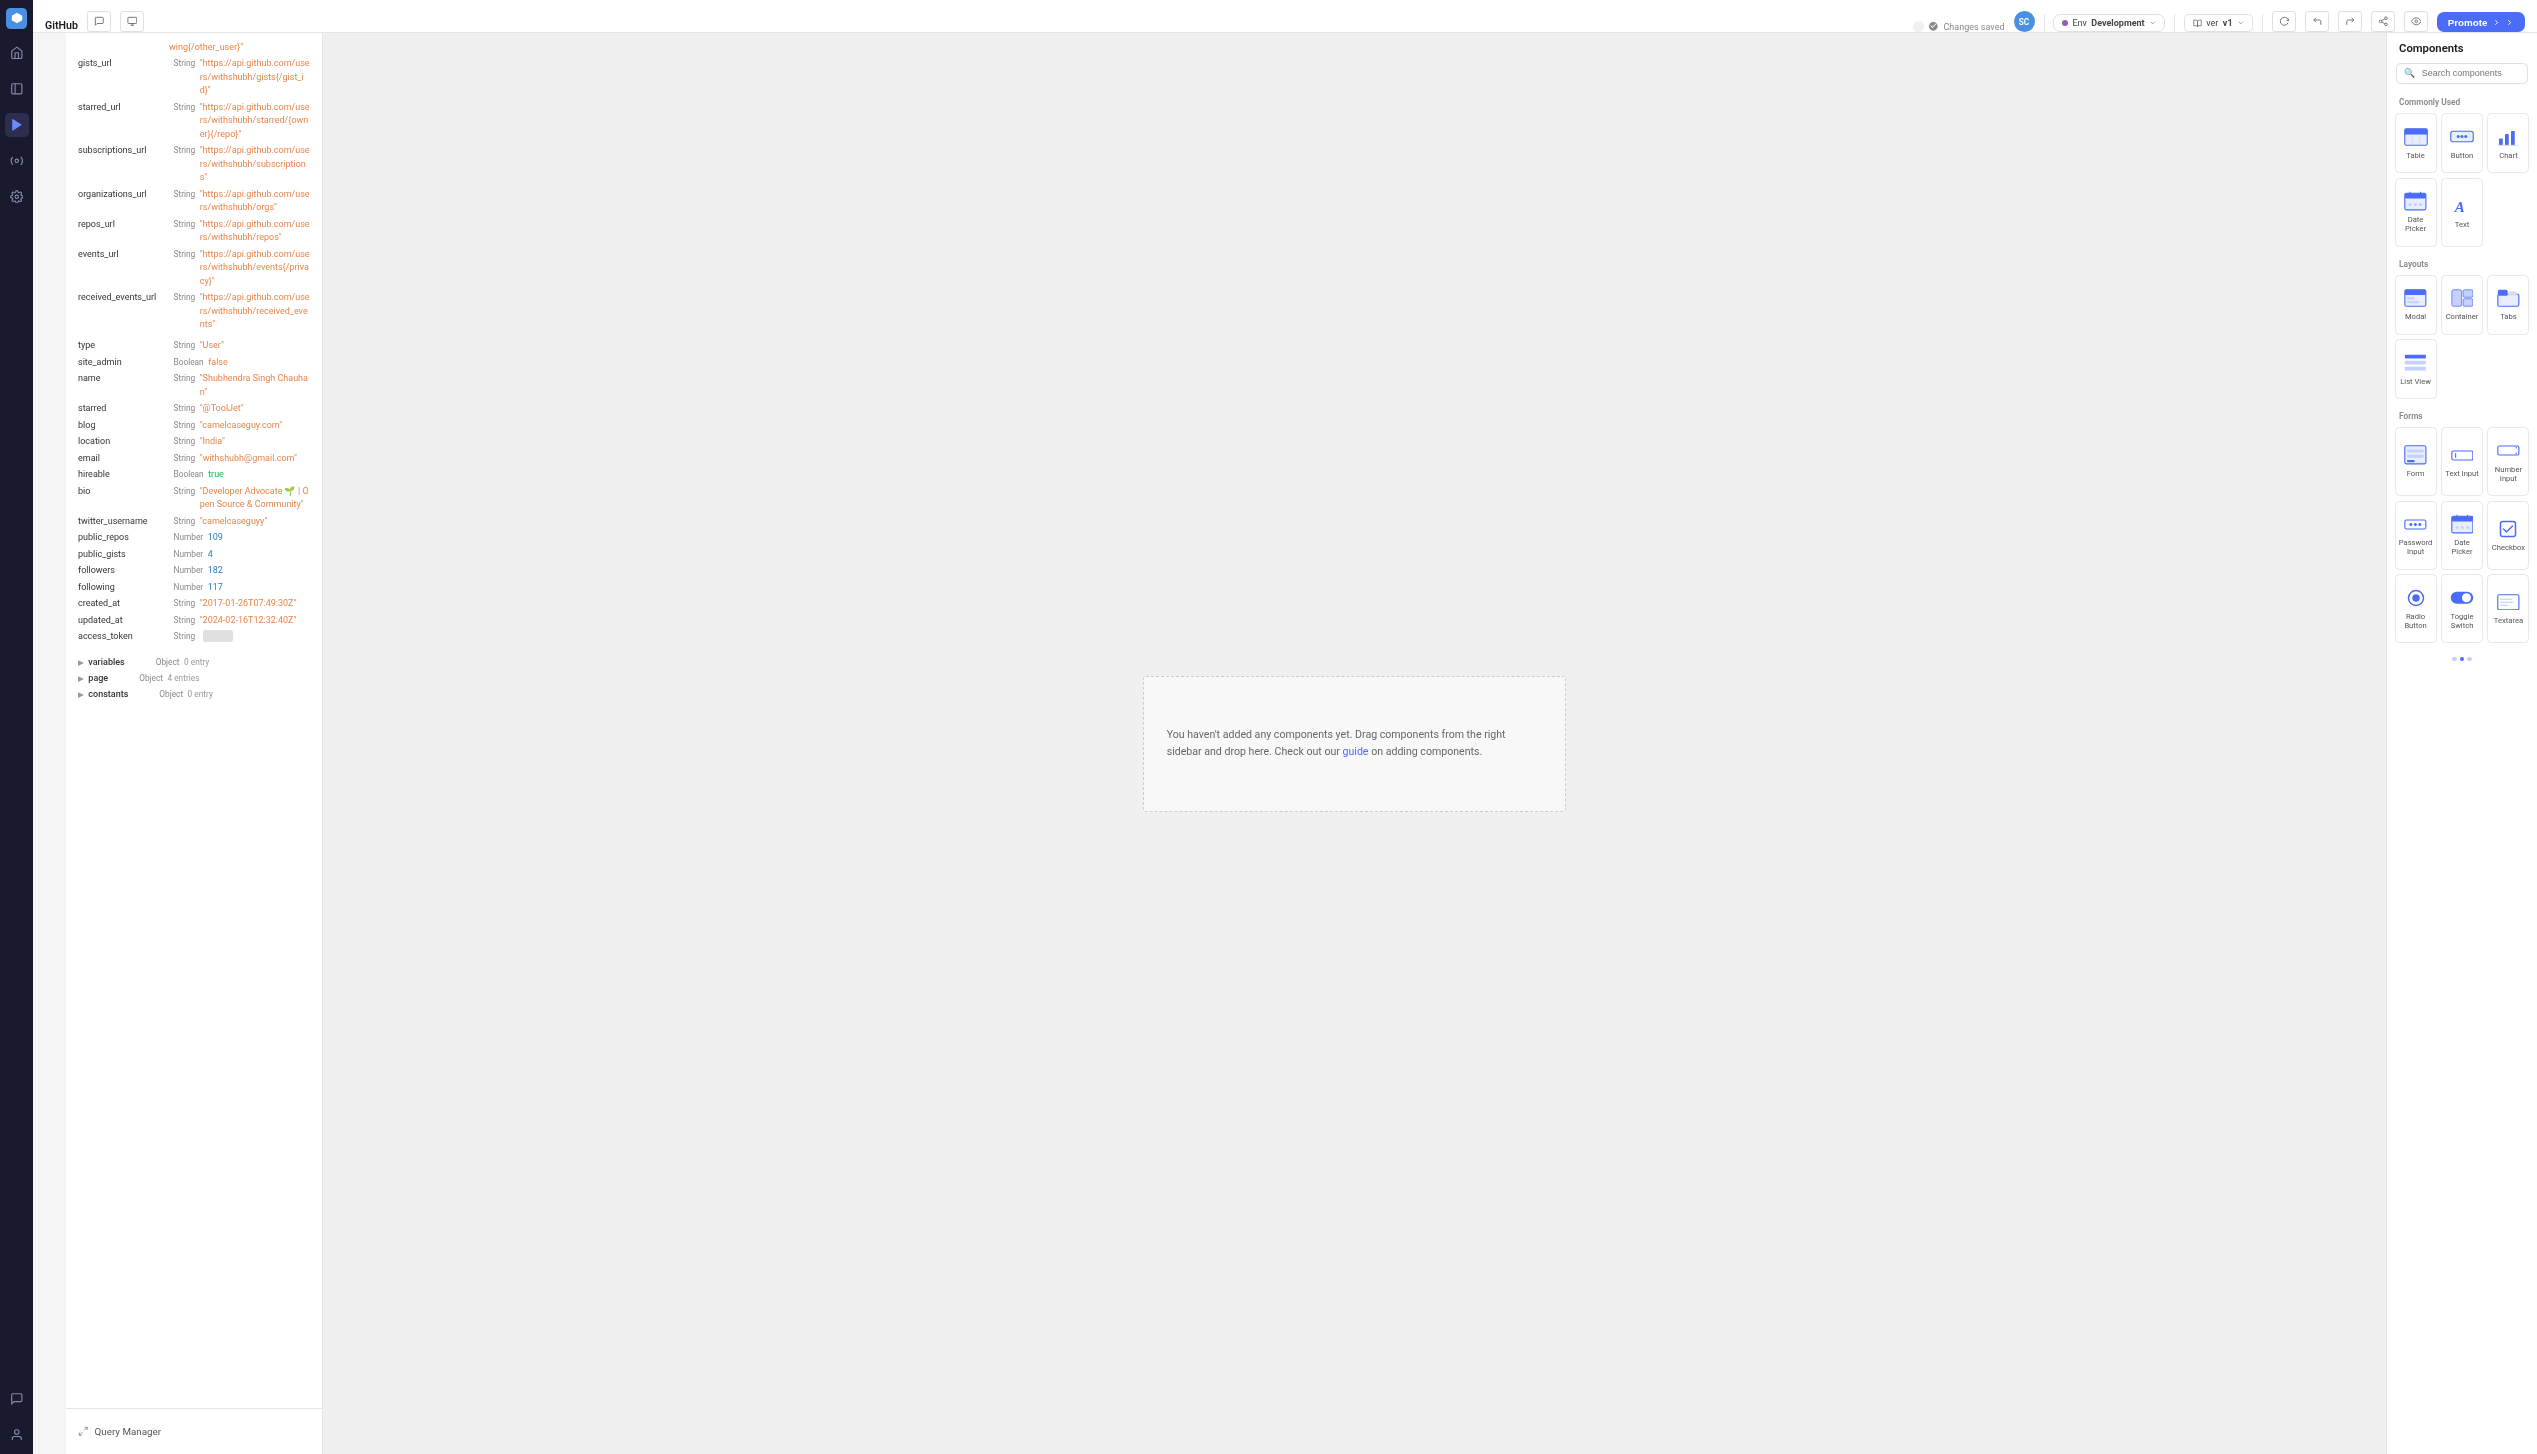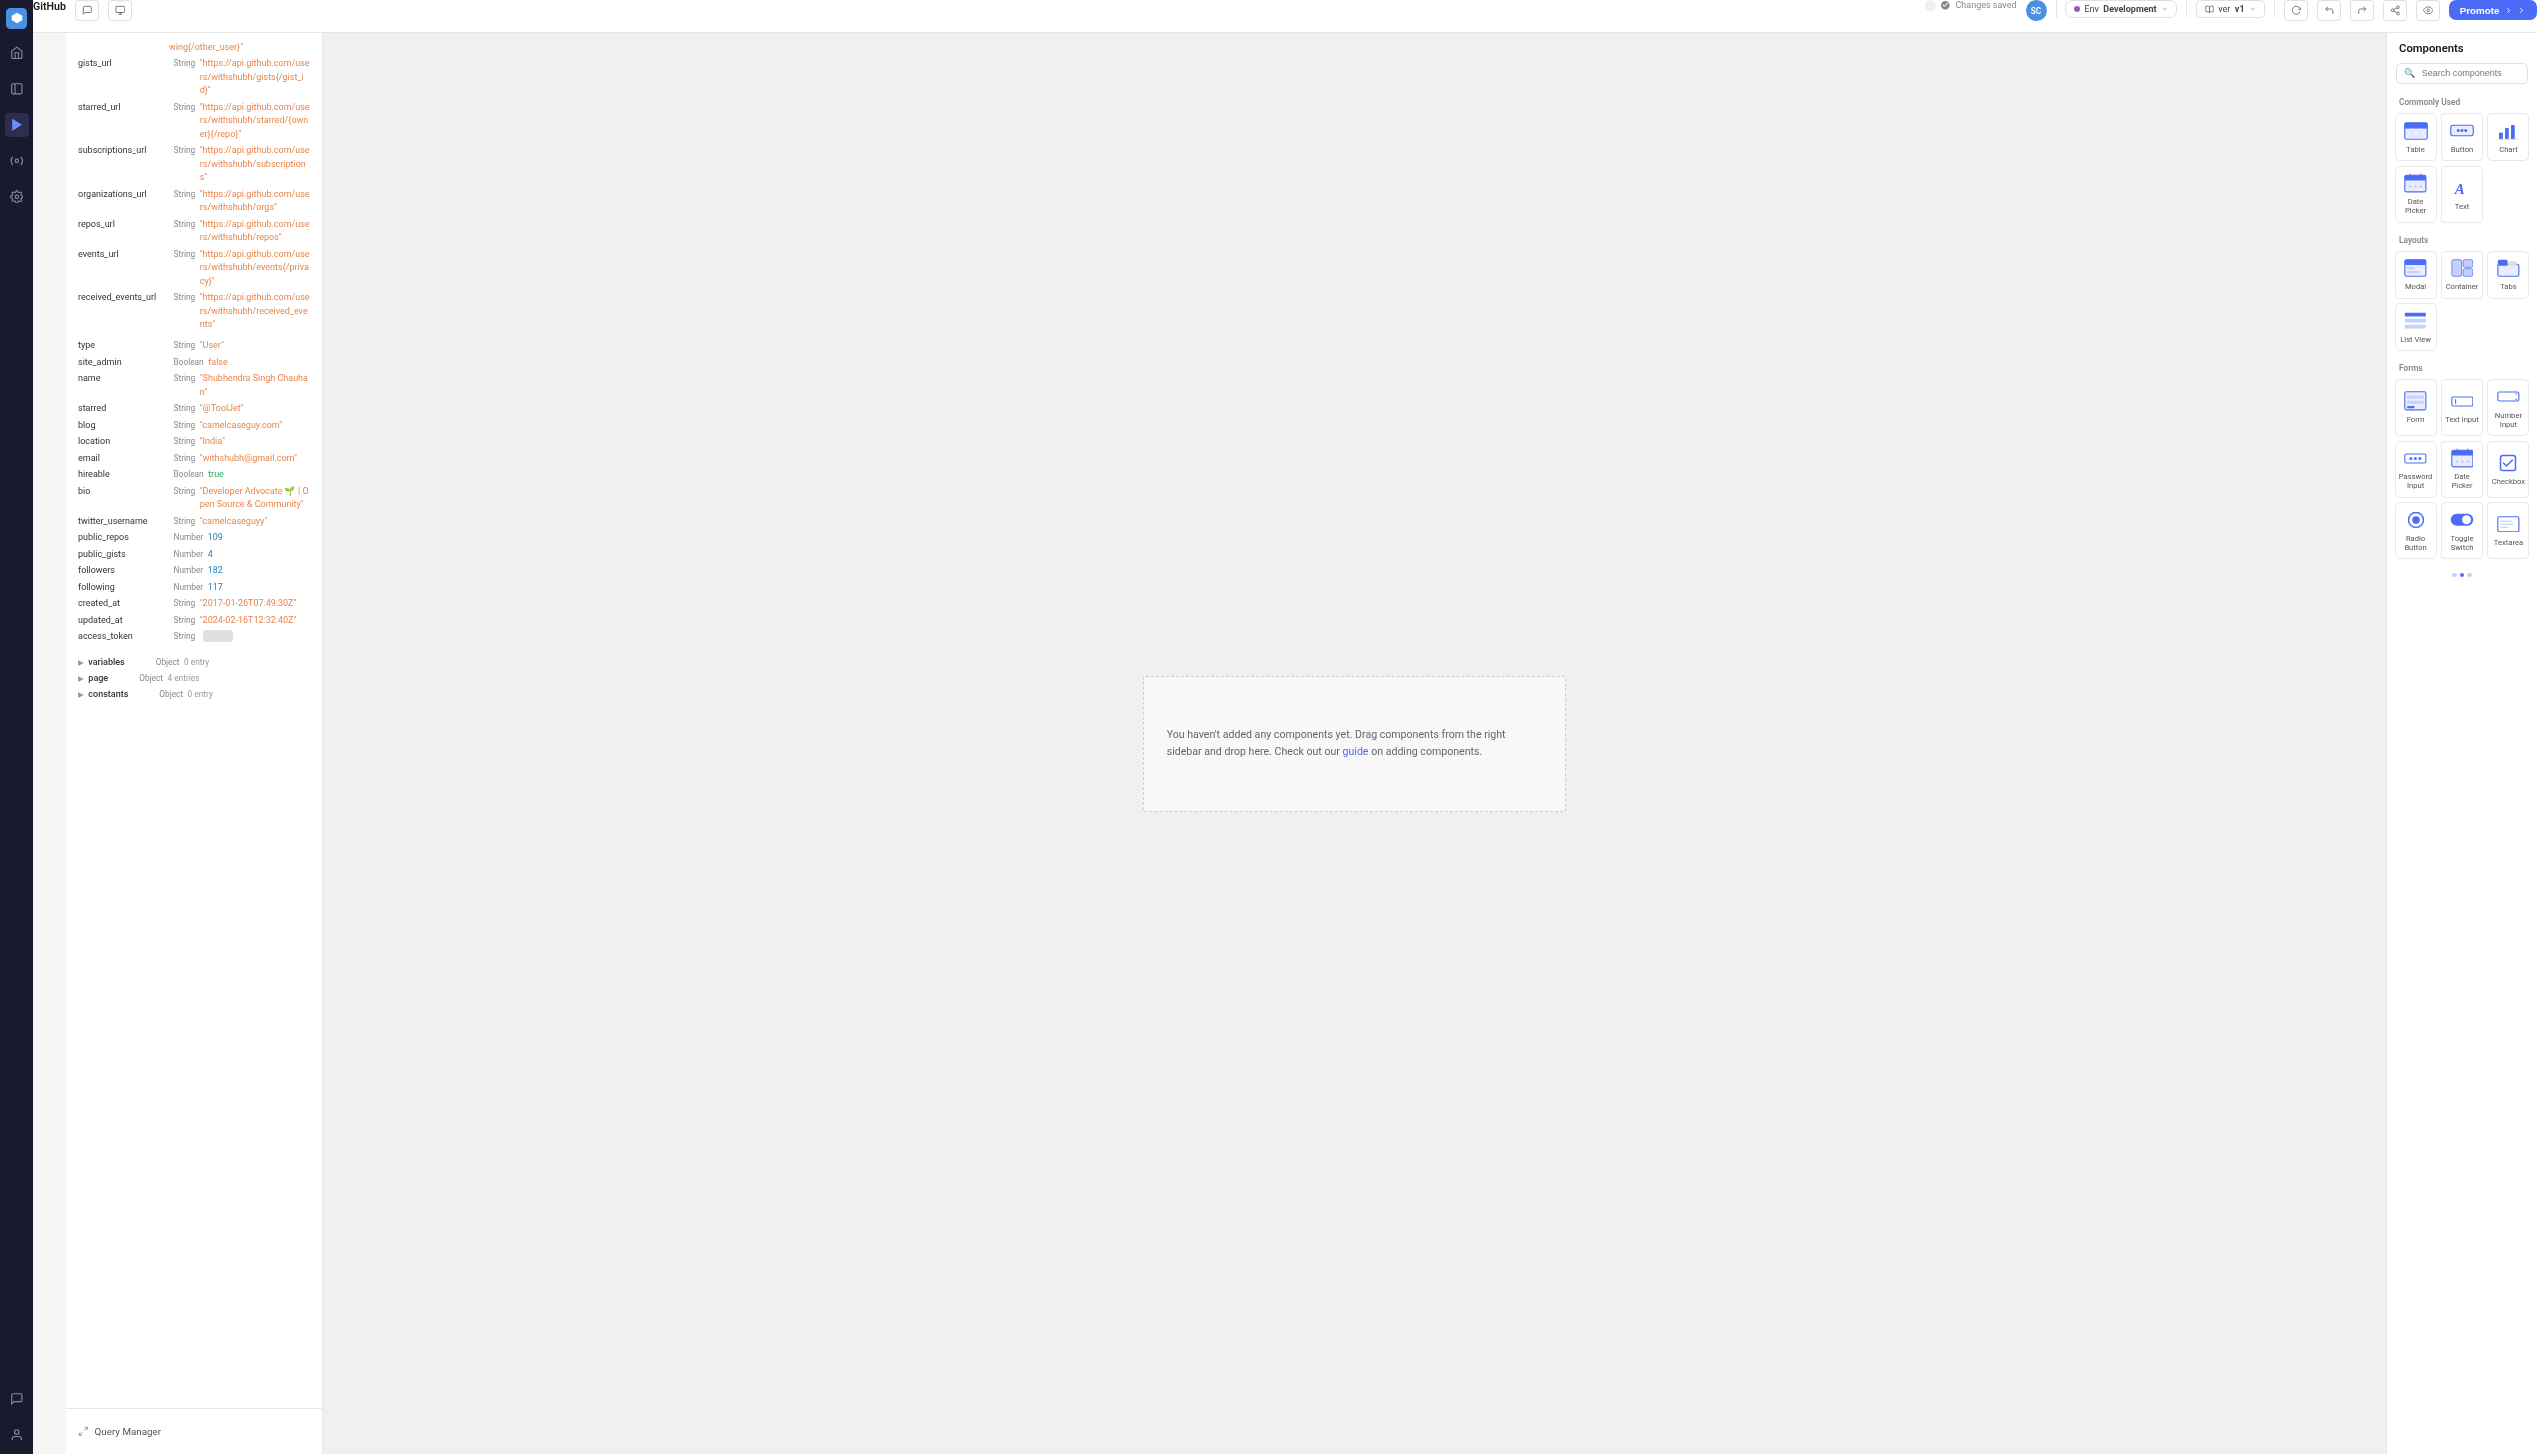--- a/index.html
+++ b/index.html
@@ -35,22 +35,22 @@
     .nav-spacer { flex: 1; }
 
     
     .header {
       position: absolute;
       top: 0; left: 33px; right: 0;
       height: 33px;
       background: white;
       border-bottom: 0.8px solid #e5e5e5;
       display: flex;
-      align-items: flex-start;
-      padding: 0 0;
+      align-items: flex-end;
+      padding: 0 12px;
       gap: 9px;
       z-index: 100;
     }
     .header-title { font-weight: 600; font-size: 10.6px; color: #1a1a1a; }
     .header-spacer { flex: 1; }
     .header-icon-btn {
       width: 24px; height: 21px;
       border: 0.8px solid #e0e0e0;
       border-radius: 3px;
       background: white;
@@ -207,21 +207,21 @@
 
     .component-grid {
       display: grid;
       grid-template-columns: 1fr 1fr 1fr;
       gap: 4.5px;
       padding: 0 7.6px 7.6px;
     }
     .component-item {
       display: flex; flex-direction: column;
       align-items: center; justify-content: center;
-      padding: 6px 3px;
+      padding: 12px 3px;
       border: 0.8px solid #e8e8e8;
       border-radius: 4.5px;
       cursor: pointer; gap: 3.8px;
       background: white;
     }
     .component-icon {
       width: 27px; height: 21px;
       display: flex; align-items: center; justify-content: center;
     }
     .component-label {

